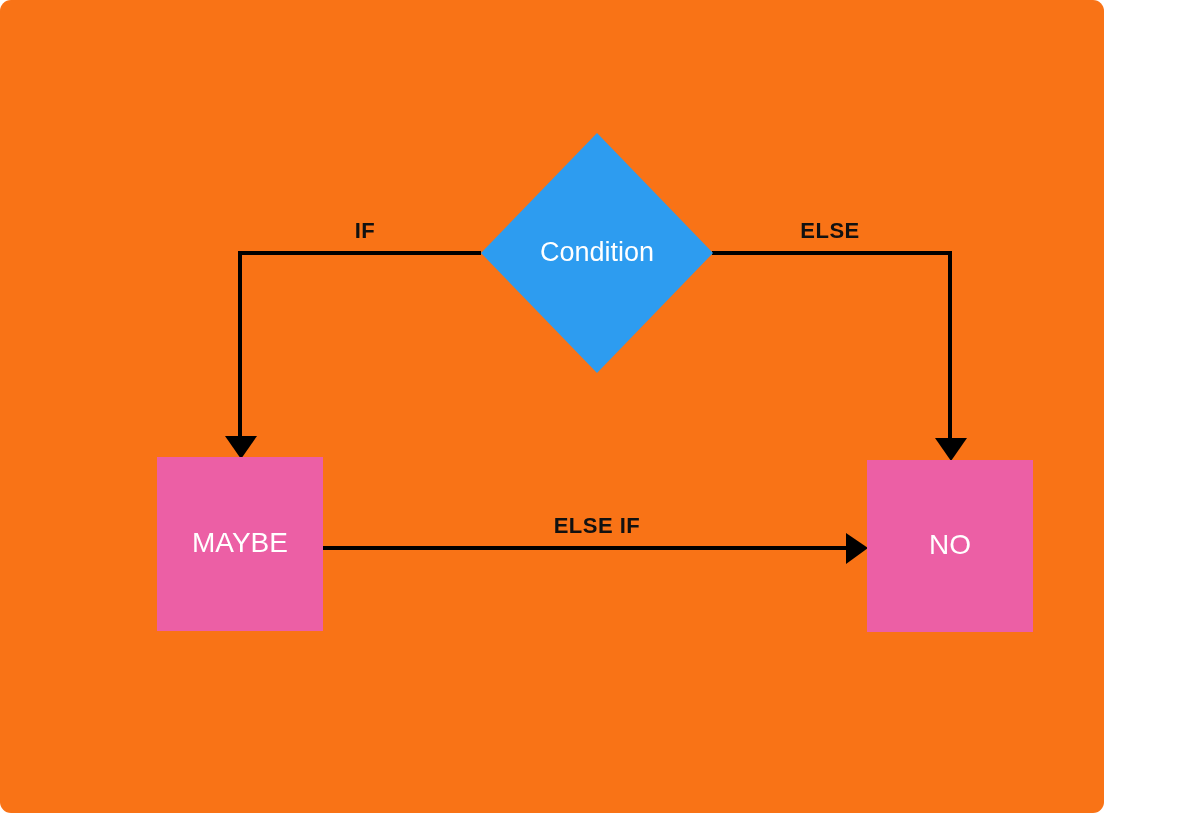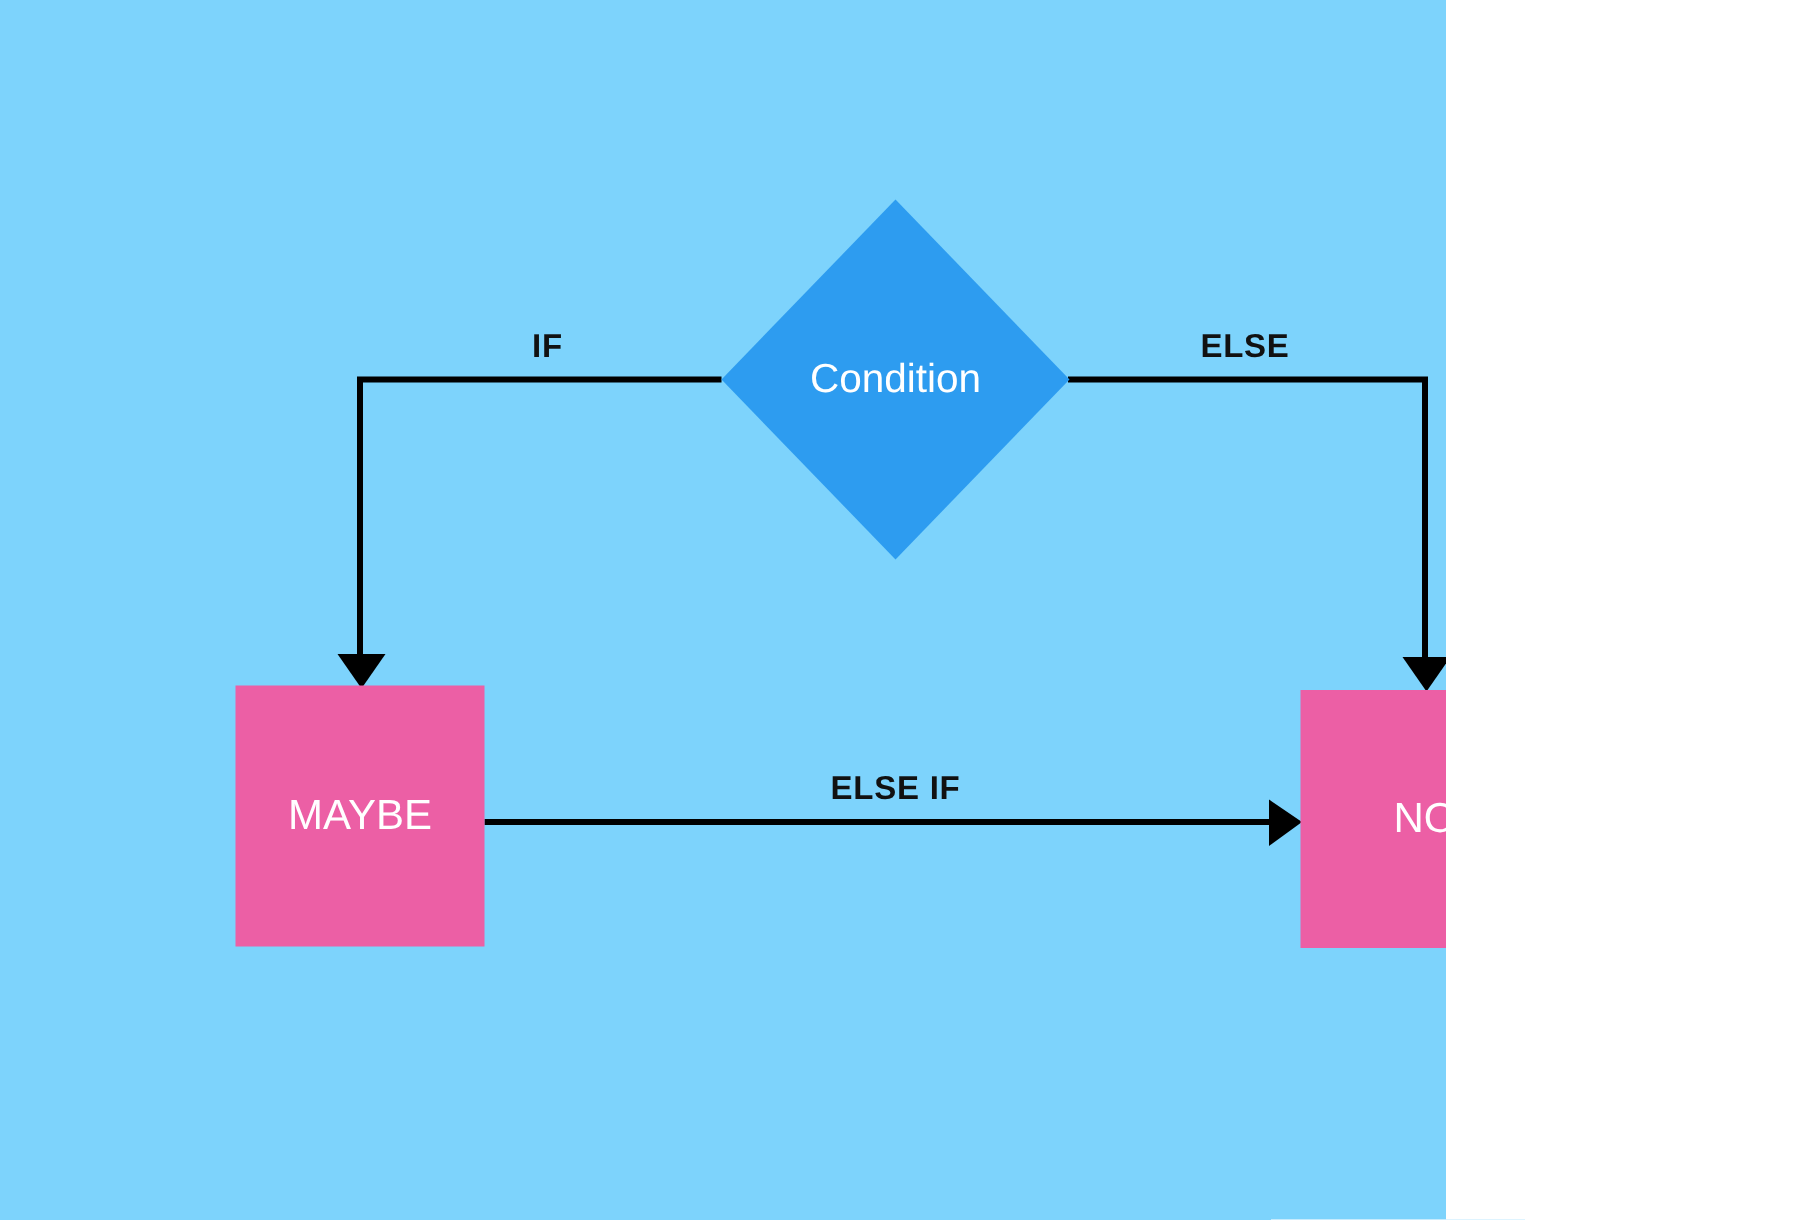--- a/index.html
+++ b/index.html
@@ -6,24 +6,25 @@
   html, body {
     margin: 0;
     padding: 0;
     background: #ffffff;
   }
   body {
     font-family: "Liberation Sans", sans-serif;
   }
   #canvas {
     position: relative;
-    width: 964px;
+    width: 1104px;
     height: 813px;
-    background: #7dd3fc;
+    background: #f97316;
     overflow: hidden;
+    border-radius: 11px;
   }
   #flow-svg {
     position: absolute;
     top: 0;
     left: 0;
     width: 1200px;
     height: 813px;
     display: block;
   }
   .node-label {

